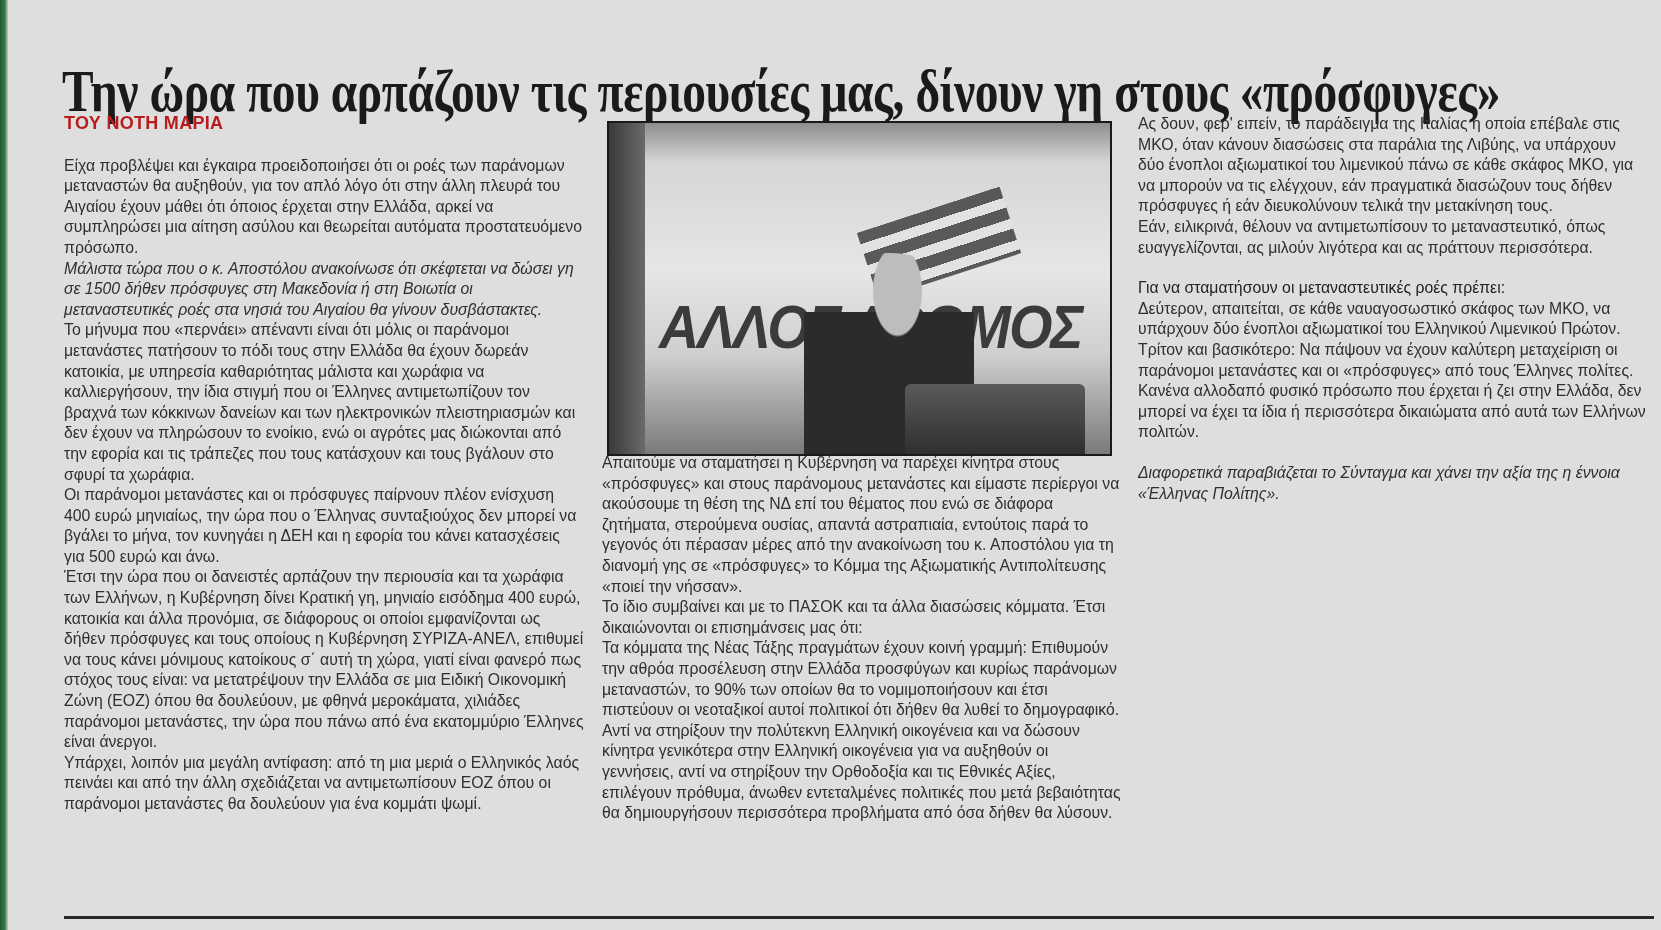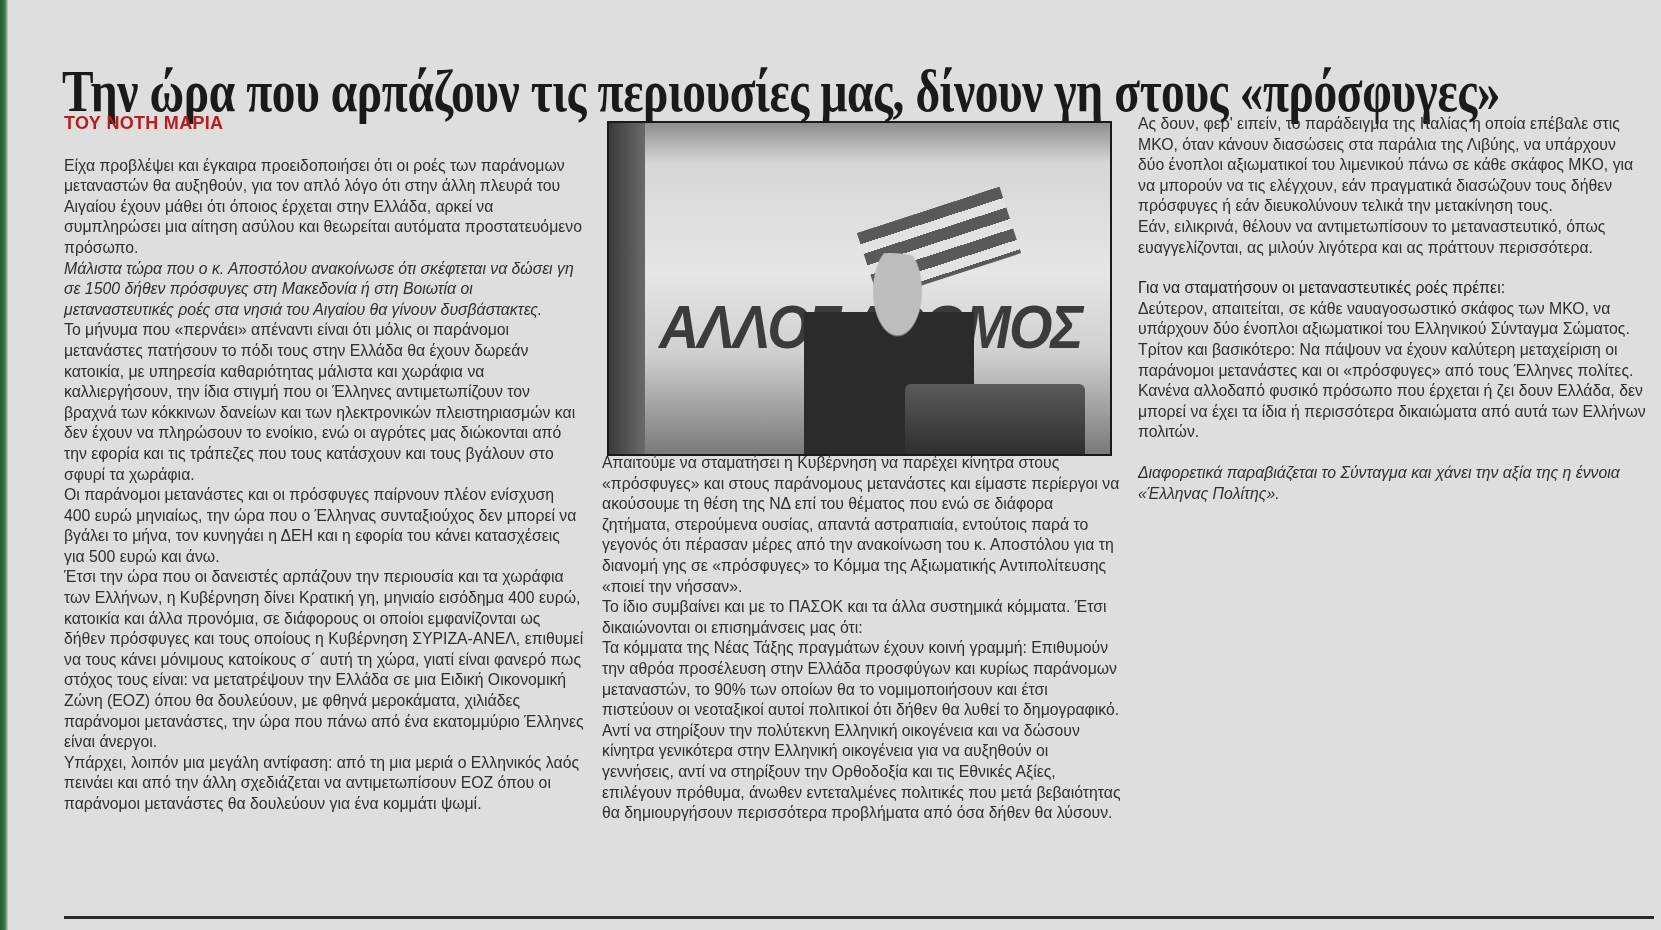--- a/index.html
+++ b/index.html
@@ -70,28 +70,28 @@
 <div class="photo">
   <div class="frame-l"></div>
   <div class="flag"></div>
   <div class="banner-text">ΑΛΛΟΣ ΔΡΟΜΟΣ</div>
   <div class="person"></div>
   <div class="podium"></div>
 </div>
 
 <div class="col col2">
   <p>Απαιτούμε να σταματήσει η Κυβέρνηση να παρέχει κίνητρα στους «πρόσφυγες» και στους παράνομους μετανάστες  και είμαστε περίεργοι να ακούσουμε τη θέση της ΝΔ επί του θέματος που ενώ σε διάφορα ζητήματα, στερούμενα ουσίας, απαντά αστραπιαία, εντούτοις παρά το γεγονός ότι πέρασαν μέρες από την ανακοίνωση του κ. Αποστόλου για τη διανομή γης σε «πρόσφυγες»  το Κόμμα της Αξιωματικής Αντιπολίτευσης  «ποιεί την νήσσαν».</p>
-  <p>Το ίδιο συμβαίνει και με το ΠΑΣΟΚ και τα άλλα συστημικά κόμματα. Έτσι  δικαιώνονται οι επισημάνσεις μας ότι:</p>
+  <p>Το ίδιο συμβαίνει και με το ΠΑΣΟΚ και τα άλλα διασώσεις κόμματα. Έτσι  δικαιώνονται οι επισημάνσεις μας ότι:</p>
   <p>Τα κόμματα της Νέας Τάξης πραγμάτων έχουν κοινή γραμμή: Επιθυμούν την αθρόα προσέλευση στην Ελλάδα προσφύγων και κυρίως  παράνομων μεταναστών, το 90% των οποίων θα το νομιμοποιήσουν και έτσι πιστεύουν  οι νεοταξικοί αυτοί πολιτικοί ότι δήθεν θα λυθεί το δημογραφικό.</p>
   <p>Αντί να στηρίξουν την πολύτεκνη Ελληνική οικογένεια και να δώσουν κίνητρα γενικότερα στην Ελληνική οικογένεια για να αυξηθούν οι γεννήσεις, αντί να στηρίξουν την Ορθοδοξία και τις Εθνικές Αξίες, επιλέγουν πρόθυμα, άνωθεν εντεταλμένες πολιτικές που μετά βεβαιότητας θα δημιουργήσουν περισσότερα προβλήματα από όσα δήθεν θα λύσουν.</p>
 </div>
 
 <div class="col col3">
   <p>Ας δουν, φερ' ειπείν, το παράδειγμα της Ιταλίας η οποία επέβαλε στις ΜΚΟ, όταν κάνουν διασώσεις στα παράλια της Λιβύης, να υπάρχουν δύο ένοπλοι αξιωματικοί του λιμενικού πάνω σε κάθε σκάφος ΜΚΟ, για να μπορούν να τις ελέγχουν, εάν πραγματικά διασώζουν τους δήθεν πρόσφυγες  ή εάν διευκολύνουν τελικά την μετακίνηση τους.</p>
   <p>Εάν, ειλικρινά, θέλουν να αντιμετωπίσουν το μεταναστευτικό, όπως ευαγγελίζονται, ας μιλούν λιγότερα και ας πράττουν περισσότερα.</p>
   <p class="bold gap">Για να σταματήσουν οι μεταναστευτικές ροές πρέπει:</p>
-  <p>Δεύτερον, απαιτείται, σε κάθε ναυαγοσωστικό σκάφος των ΜΚΟ, να υπάρχουν δύο ένοπλοι αξιωματικοί του Ελληνικού Σύνταγμα Σώματος.</p>
+  <p>Δεύτερον, απαιτείται, σε κάθε ναυαγοσωστικό σκάφος των ΜΚΟ, να υπάρχουν δύο ένοπλοι αξιωματικοί του Ελληνικού Λιμενικού Πρώτον.</p>
   <p>Τρίτον και βασικότερο:  Να πάψουν να έχουν καλύτερη μεταχείριση οι παράνομοι μετανάστες και οι «πρόσφυγες» από τους Έλληνες πολίτες.</p>
-  <p>Κανένα αλλοδαπό φυσικό πρόσωπο που έρχεται ή ζει δουν Ελλάδα, δεν μπορεί να έχει τα ίδια ή περισσότερα δικαιώματα από αυτά των Ελλήνων πολιτών.</p>
+  <p>Κανένα αλλοδαπό φυσικό πρόσωπο που έρχεται ή ζει στην Ελλάδα, δεν μπορεί να έχει τα ίδια ή περισσότερα δικαιώματα από αυτά των Ελλήνων πολιτών.</p>
   <p class="it gap">Διαφορετικά παραβιάζεται το Σύνταγμα και χάνει την αξία της η έννοια «Έλληνας Πολίτης».</p>
 </div>
 
 <div class="bottom-rule"></div>
 
 </body></html>

